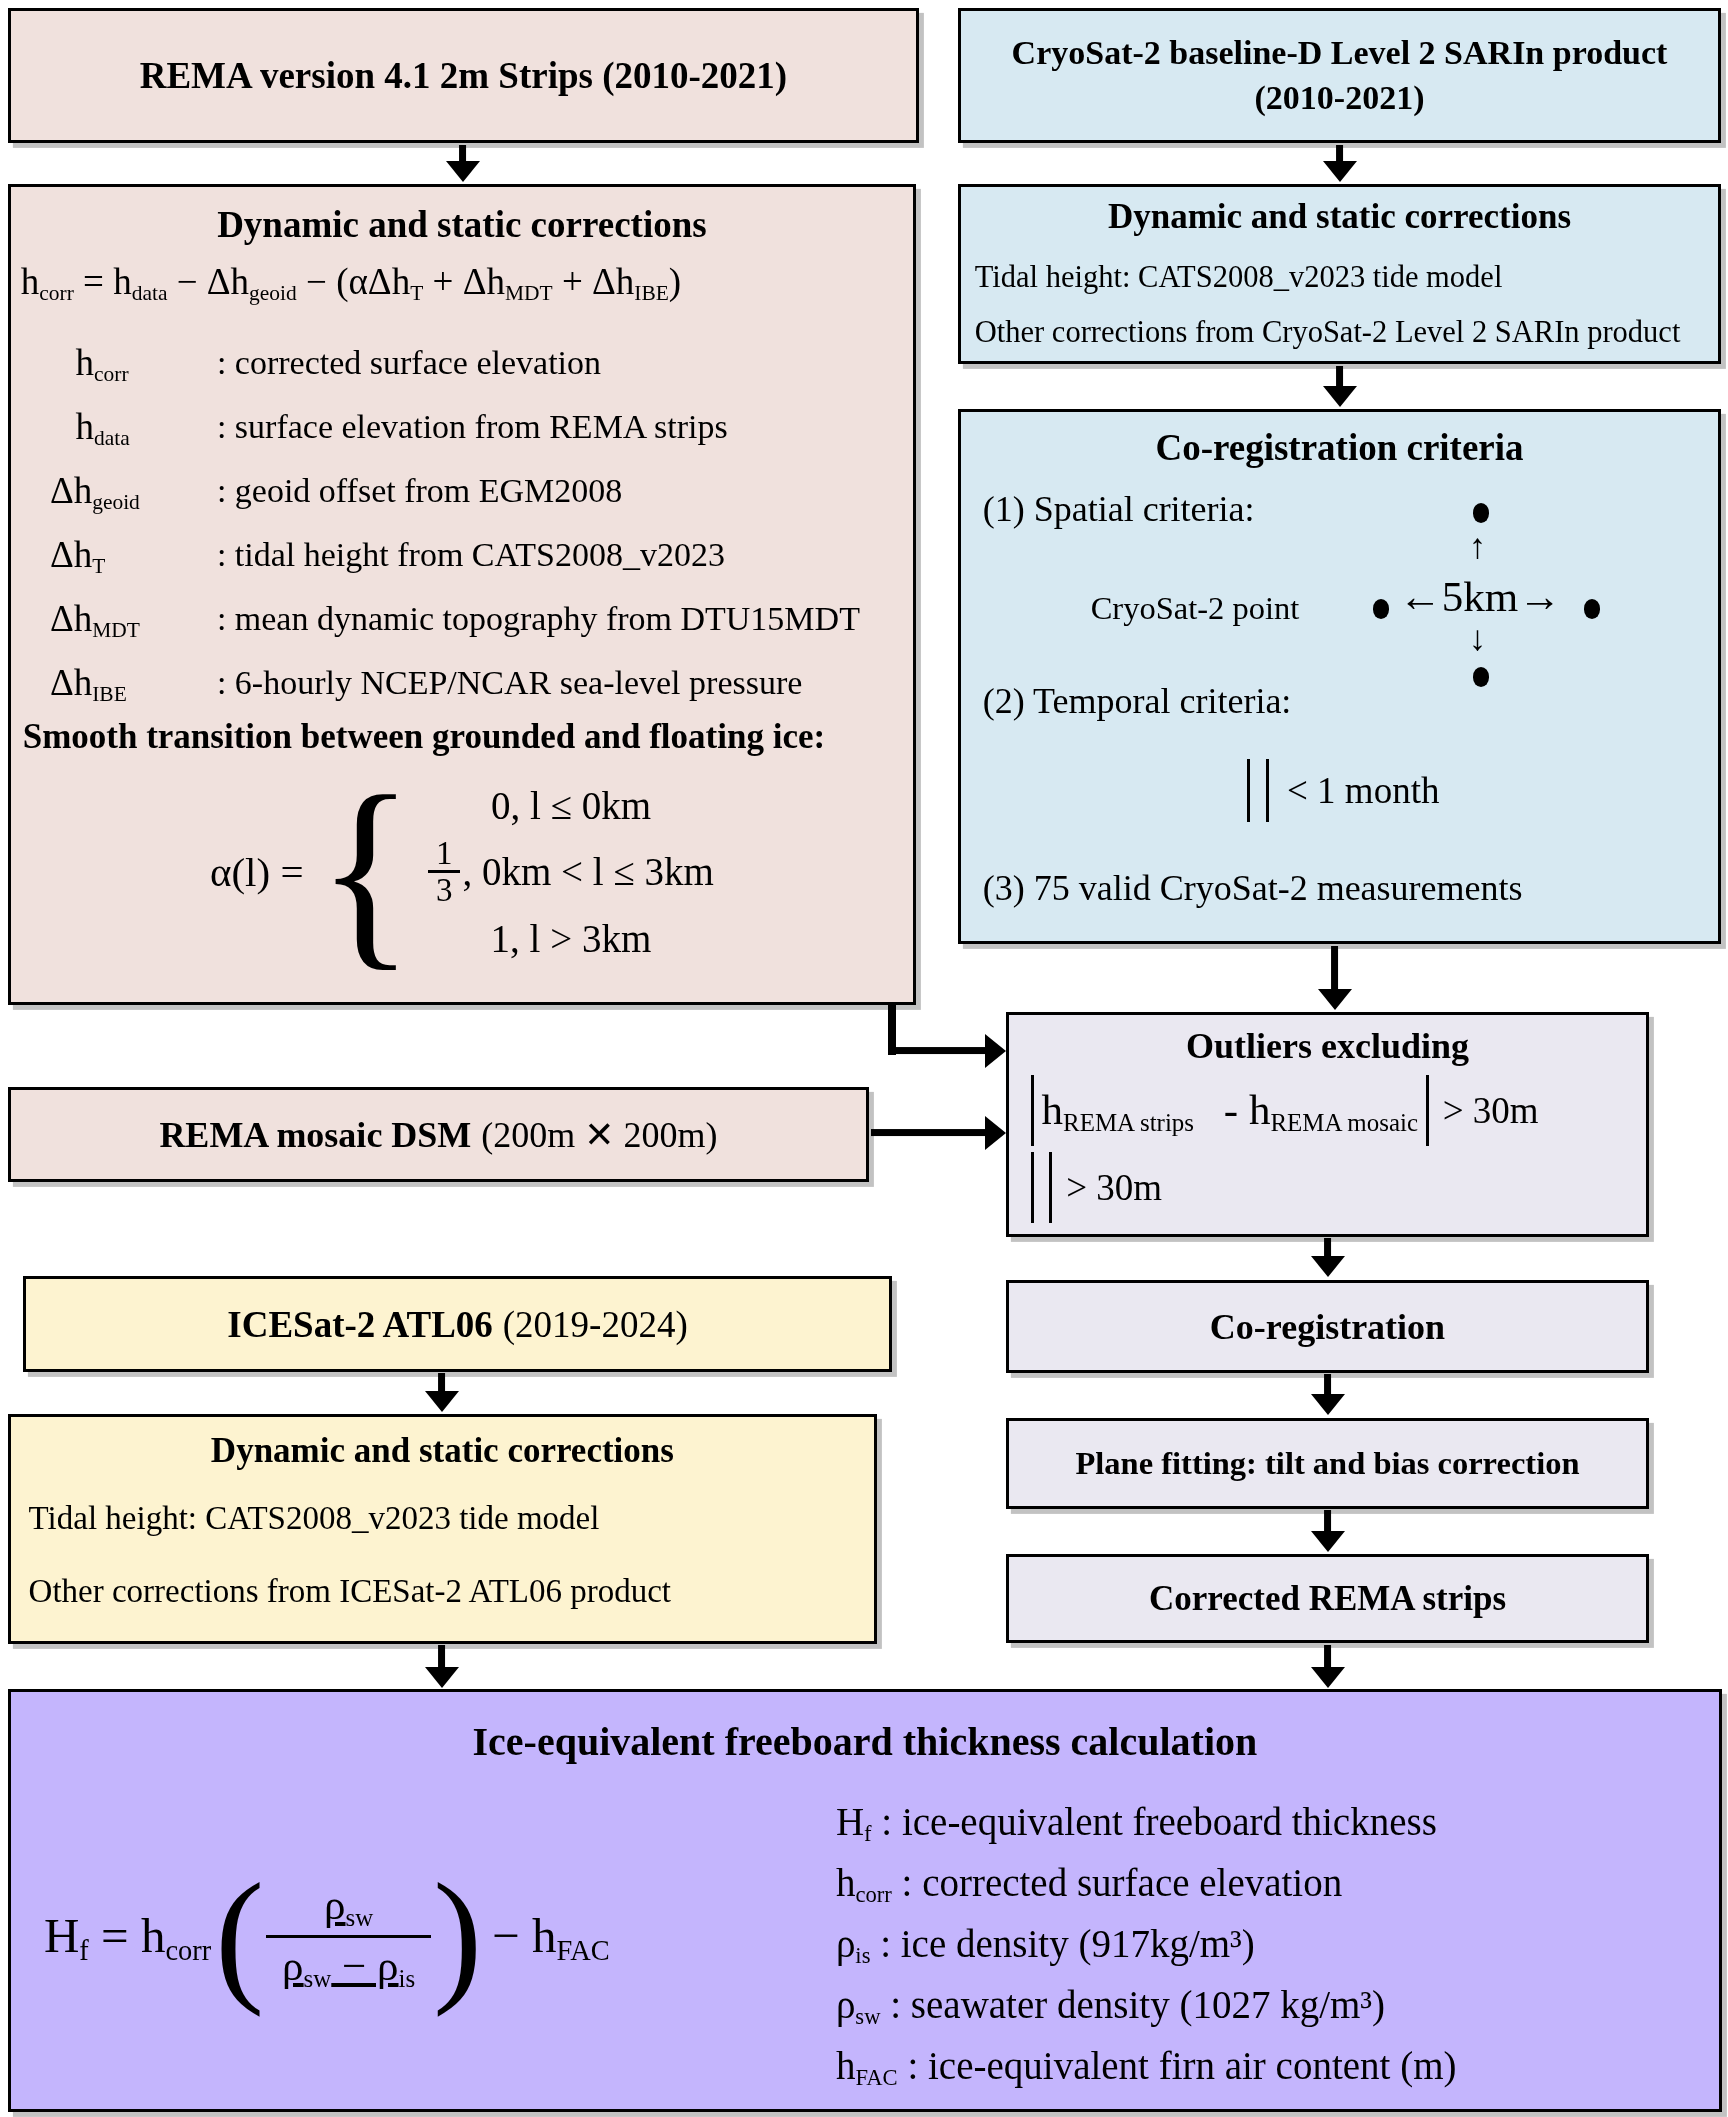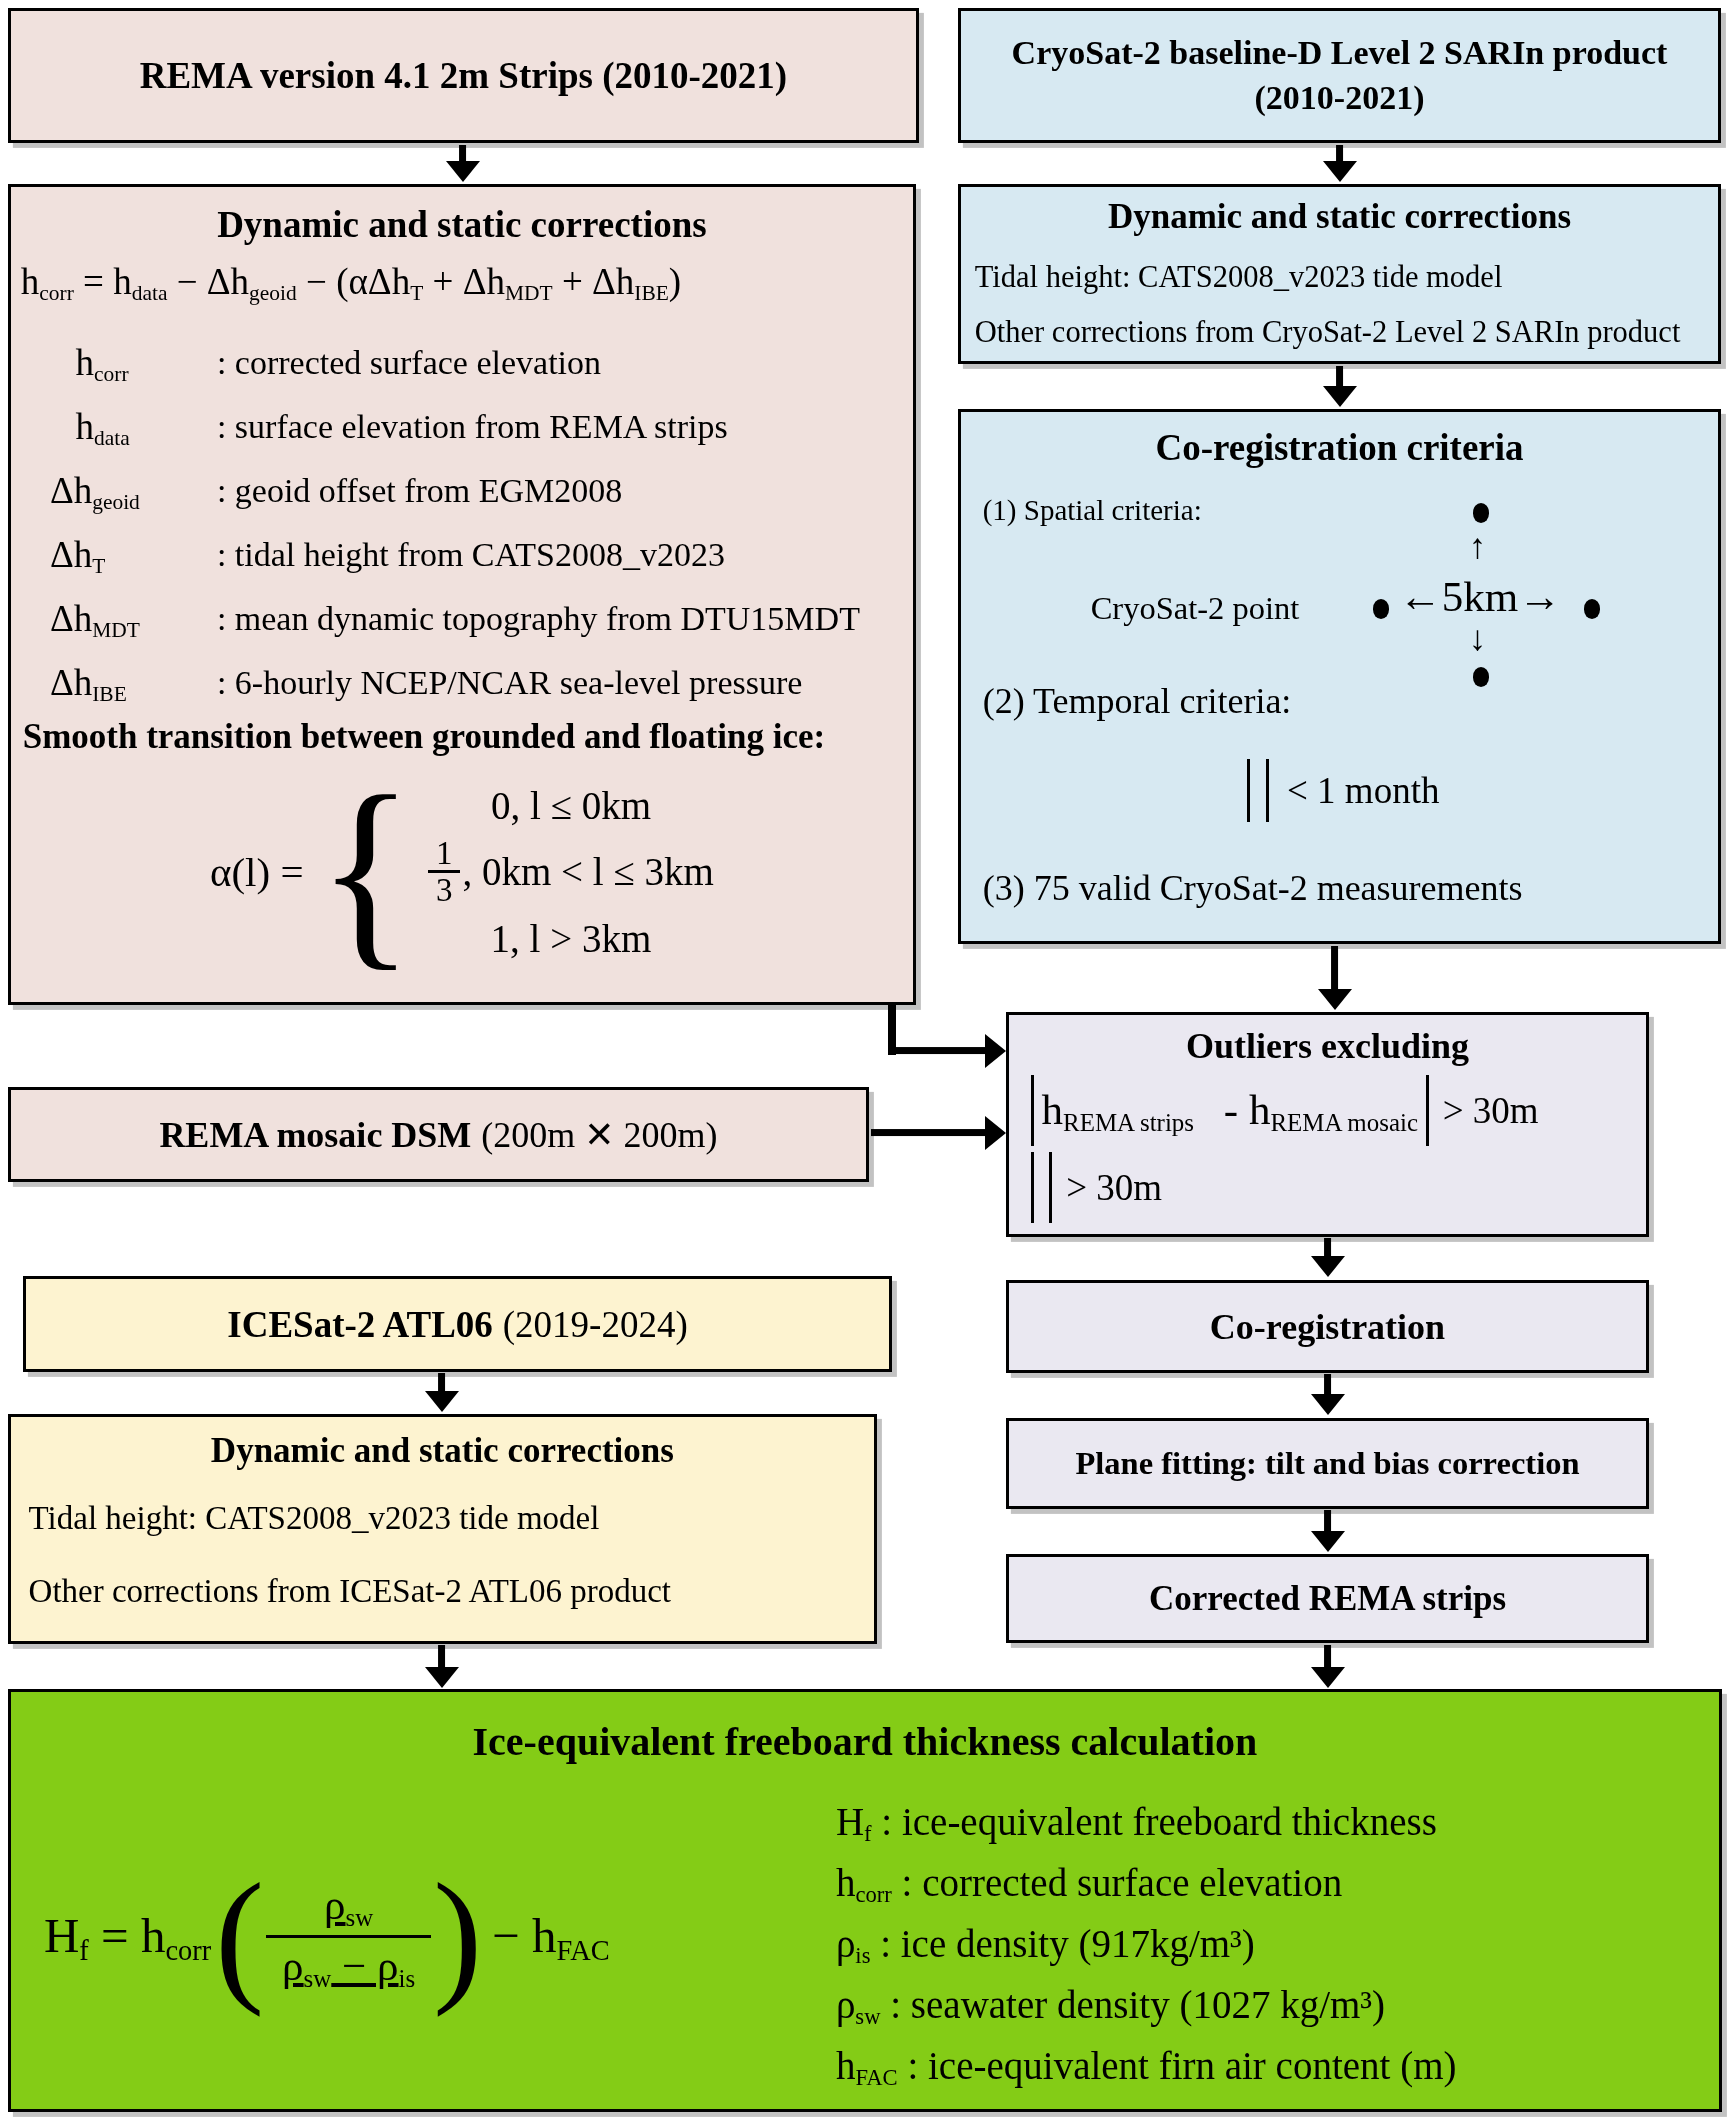--- a/index.html
+++ b/index.html
@@ -4,21 +4,21 @@
 <style>
   html,body{margin:0;padding:0;background:#ffffff;}
   body{width:1729px;height:2118px;position:relative;font-family:"Liberation Serif","DejaVu Serif",serif;color:#000;}
   .canvas{position:absolute;left:0;top:0;width:1729px;height:2118px;background:#fff;overflow:hidden;}
   .abs{position:absolute;}
   .box{position:absolute;border:3.9px solid #000;box-sizing:border-box;box-shadow:4.9px 4.9px 0 rgba(120,120,120,0.45);}
   .pink{background:#f0e1dd;}
   .blue{background:#d7e9f2;}
   .lav{background:#eae8f1;}
   .yellow{background:#fdf3d0;}
-  .bluelight{background:#84cc16;}
+  .bluelight{background:#c4b5fd;}
   .flexc{display:flex;align-items:center;justify-content:center;}
   .bold{font-weight:bold;}
   .center{text-align:center;}
   sub{font-size:0.58em;vertical-align:-0.28em;line-height:1;}
   
   .varrow{position:absolute;width:35px;}
   .varrow .shaft{position:absolute;left:50%;transform:translateX(-50%);top:0;bottom:17.7px;width:7.9px;background:#000;}
   .varrow .head{position:absolute;left:50%;transform:translateX(-50%);bottom:0;width:0;height:0;
     border-left:17.7px solid transparent;border-right:17.7px solid transparent;border-top:21.7px solid #000;}
   .harrow{position:absolute;height:35px;}
@@ -120,21 +120,21 @@
     <div class="abs" style="top:128px;left:13.8px;font-size:30.5px;">Other corrections from CryoSat-2 Level 2 SARIn product</div>
   </div>
 
   <div class="varrow" style="left:1322px;top:366px;height:41px;">
     <div class="shaft"></div>
       <div class="head"></div>
   </div>
 
   <div class="box blue" style="left:958px;top:409px;width:763px;height:535px;">
     <div class="abs bold center" style="top:13.8px;left:0;width:100%;font-size:37px;">Co-registration criteria</div>
-    <div class="abs" style="top:82px;left:21.7px;font-size:29px;">(1) Spatial criteria:</div>
+    <div class="abs" style="top:76px;left:21.7px;font-size:36px;">(1) Spatial criteria:</div>
 
     <div class="abs" style="left:19.7px;top:95px;width:709px;height:192px;">
       <div class="abs" style="left:110px;top:83px;font-size:32.5px;">CryoSat-2 point</div>
       <div class="dot" style="left:392px;top:92px;"></div>
       <div class="abs" style="left:418px;top:65px;font-size:43px;"><span>←</span><span>5km</span><span>→</span></div>
       <div class="dot" style="left:603px;top:92px;"></div>
       <div class="dot" style="left:492px;top:-3.9px;"></div>
       <div class="abs" style="left:488px;top:19.7px;font-size:35px;">↑</div>
       <div class="abs" style="left:488px;top:112px;font-size:35px;">↓</div>
       <div class="dot" style="left:492px;top:160px;"></div>

